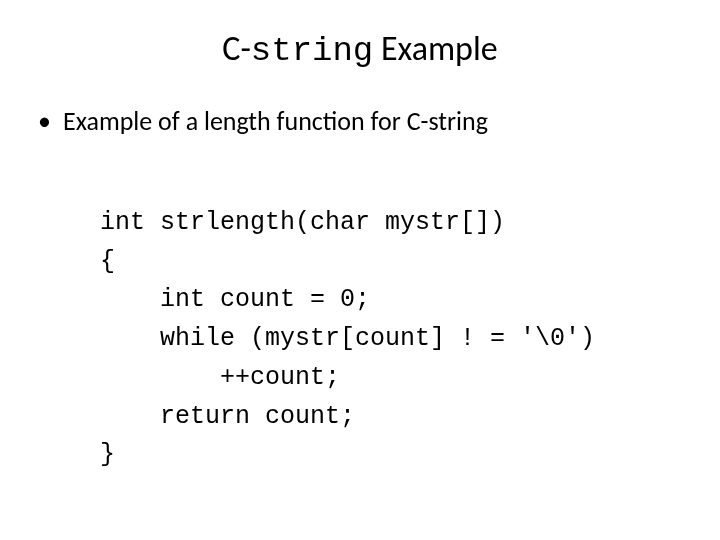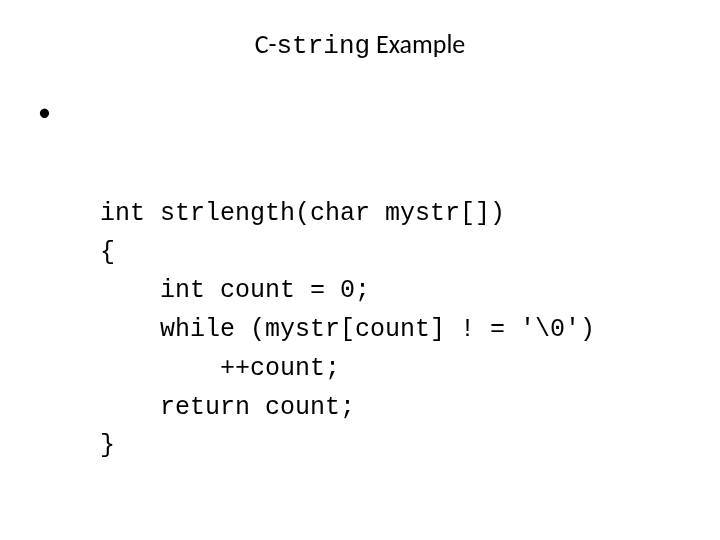--- a/index.html
+++ b/index.html
@@ -1,35 +1,36 @@
 <!DOCTYPE html>
 <html><head>
 <meta charset="utf-8">
 <style>
   * { margin: 0; padding: 0; box-sizing: border-box; }
   html, body { width: 720px; height: 540px; background: #fff; font-family: Calibri, Arial, sans-serif; color: #000; }
   .slide { width: 720px; height: 540px; position: relative; padding: 20px 30px; }
-  .title { text-align: center; font-size: 26px; font-weight: 400; margin-top: 8px; margin-bottom: 36px; }
+  .title { text-align: center; font-size: 34px; font-weight: 400; margin-top: 8px; margin-bottom: 36px; }
   .title .mono { font-family: "Courier New", monospace; }
   .bullet-row { display: flex; align-items: flex-start; font-size: 26px; margin-left: 8px; margin-bottom: 28px; }
   .bullet-dot { margin-right: 12px; line-height: 1.2; }
   .bullet-text { line-height: 1.2; }
   .code { font-family: "Courier New", monospace; font-size: 25px; line-height: 1.55; white-space: pre; margin-left: 70px; }
 </style>
 </head>
 <body>
 
 <div class="slide">
 
   <h1 class="title">
     <span>C-</span><span class="mono">string</span><span> Example</span>
   </h1>
 
   <div class="bullet-row">
     <span class="bullet-dot">•</span>
+    <span class="bullet-text">Example of a length function for C-string</span>
   </div>
 
   <div class="code">
 <span>int strlength(char mystr[])</span>
 <span>{</span>
 <span>    int count = 0;</span>
 <span>    while (mystr[count] ! = '\0')</span>
 <span>        ++count;</span>
 <span>    return count;</span>
 <span>}</span>

